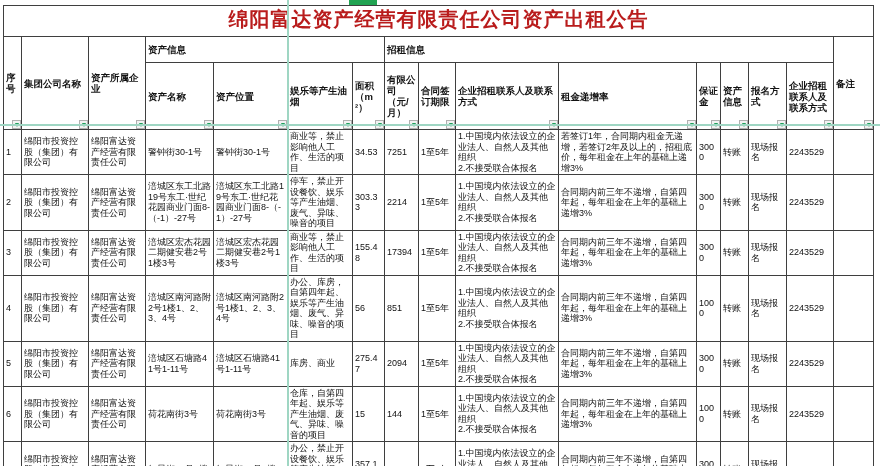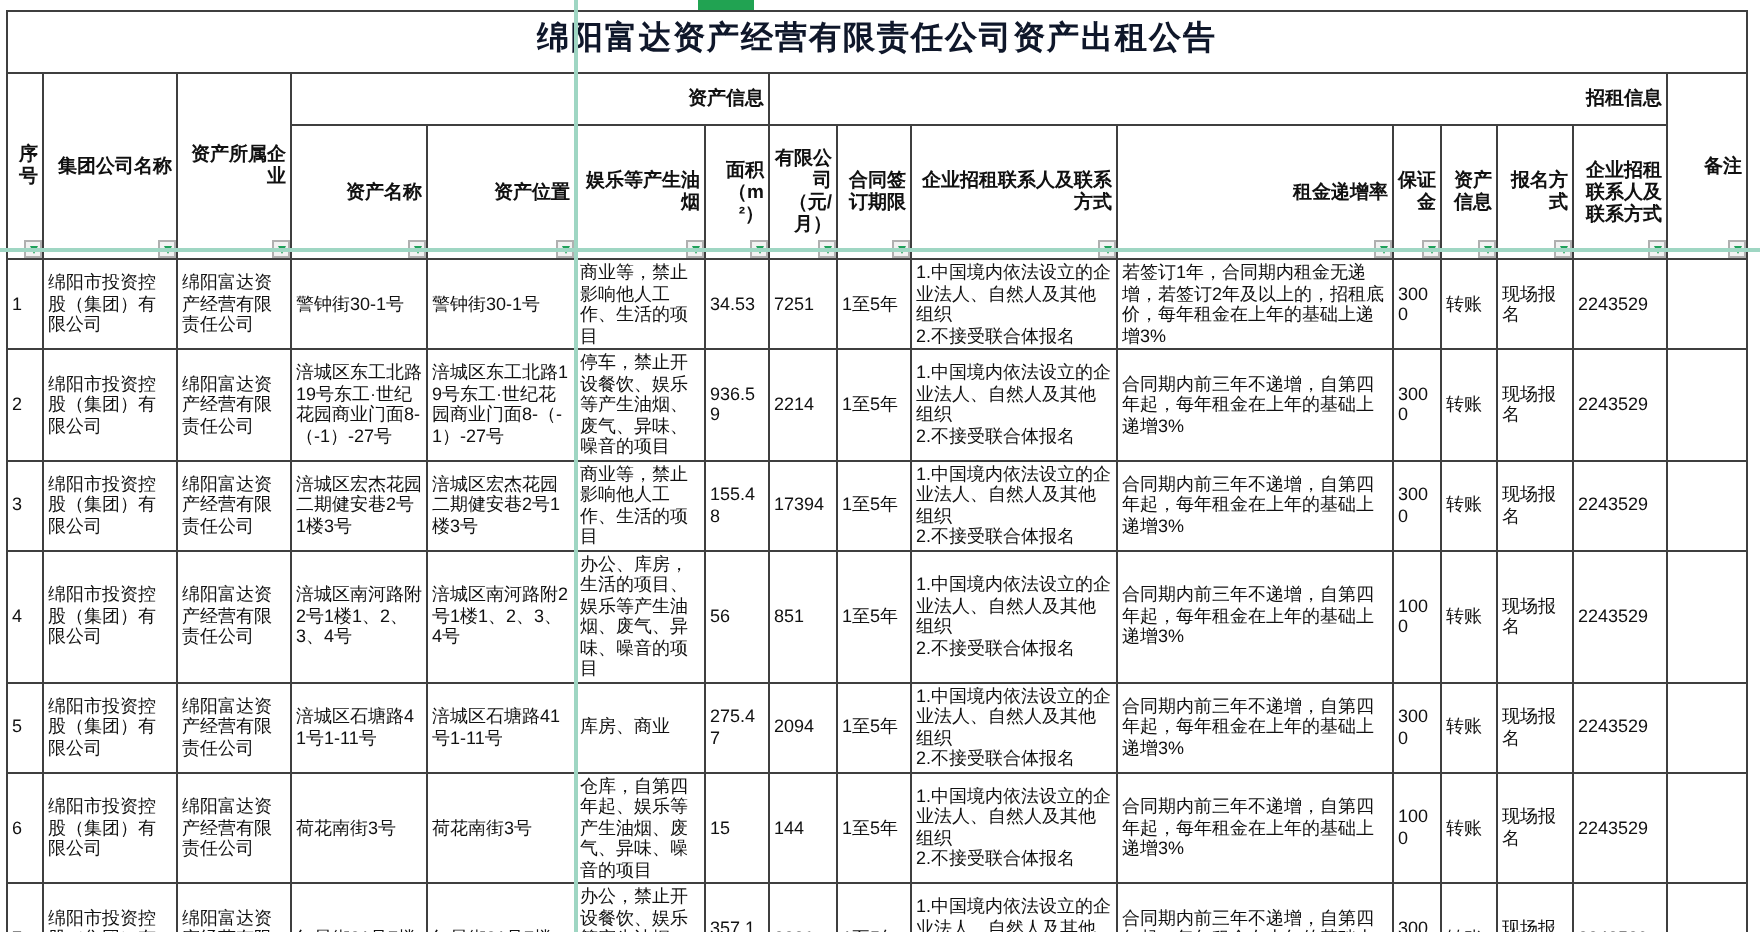--- a/index.html
+++ b/index.html
@@ -1,23 +1,23 @@
 <!DOCTYPE html>
 <html><head>
 <meta charset="utf-8">
 <style>
   html,body{margin:0;padding:0;background:#ddd;}
   .screen{position:relative;width:880px;height:466px;background:#fff;overflow:hidden;
           font-family:"Liberation Sans","DejaVu Sans",sans-serif;}
   table.sheet{position:absolute;left:3px;top:5px;width:870px;border-collapse:collapse;table-layout:fixed;background:#fff;}
   .sheet td,.sheet th{border:1px solid #3f3f3f;padding:1px 2px;vertical-align:middle;overflow:hidden;color:#111;}
-  .sheet th{font-size:9.5px;font-weight:bold;text-align:right;position:relative;line-height:11px;word-break:break-all;}
+  .sheet th{font-size:9.5px;font-weight:bold;text-align:left;position:relative;line-height:11px;word-break:break-all;}
   .sheet td{font-size:9px;text-align:left;line-height:10.5px;white-space:pre-line;word-break:break-all;}
   tr.title-row td{text-align:center;border:1px solid #3f3f3f;height:28px;white-space:nowrap;}
-  .title-text{color:#0f172a;font-size:16px;font-weight:bold;letter-spacing:1px;margin-top:32px;}
+  .title-text{color:#b91c1c;font-size:20px;font-weight:bold;letter-spacing:1px;margin-top:32px;}
   tr.h-group{height:26px;}
   tr.h-leaf th{height:64px;}
   tbody tr{height:38px;}
   
   .w-seq{width:18px}.w-group{width:67px}.w-owner{width:57px}.w-name{width:68px}
   .w-loc{width:74px}.w-biz{width:65px}.w-area{width:32px}.w-price{width:34px}
   .w-term{width:37px}.w-cond{width:103px}.w-inc{width:138px}.w-dep{width:24px}
   .w-trade{width:28px}.w-signup{width:38px}.w-contact{width:47px}.w-remark{width:40px}
   
   .filter-btn{position:absolute;right:0;bottom:0;width:9px;height:9px;background:#f2f2f2;
@@ -133,21 +133,21 @@
           <td>2243529</td>
           <td></td>
         </tr>
         <tr>
           <td>2</td>
           <td>绵阳市投资控股（集团）有限公司</td>
           <td>绵阳富达资产经营有限责任公司</td>
           <td>涪城区东工北路19号东工·世纪花园商业门面8-（-1）-27号</td>
           <td>涪城区东工北路19号东工·世纪花园商业门面8-（-1）-27号</td>
           <td>停车，禁止开设餐饮、娱乐等产生油烟、废气、异味、噪音的项目</td>
-          <td>936.59</td>
+          <td>303.33</td>
           <td>2214</td>
           <td>1至5年</td>
           <td>1.中国境内依法设立的企业法人、自然人及其他组织
 2.不接受联合体报名</td>
           <td>合同期内前三年不递增，自第四年起，每年租金在上年的基础上递增3%</td>
           <td>3000</td>
           <td>转账</td>
           <td>现场报名</td>
           <td>2243529</td>
           <td></td>
@@ -170,21 +170,21 @@
           <td>现场报名</td>
           <td>2243529</td>
           <td></td>
         </tr>
         <tr>
           <td>4</td>
           <td>绵阳市投资控股（集团）有限公司</td>
           <td>绵阳富达资产经营有限责任公司</td>
           <td>涪城区南河路附2号1楼1、2、3、4号</td>
           <td>涪城区南河路附2号1楼1、2、3、4号</td>
-          <td>办公、库房，生活的项目、娱乐等产生油烟、废气、异味、噪音的项目</td>
+          <td>办公、库房，自第四年起、娱乐等产生油烟、废气、异味、噪音的项目</td>
           <td>56</td>
           <td>851</td>
           <td>1至5年</td>
           <td>1.中国境内依法设立的企业法人、自然人及其他组织
 2.不接受联合体报名</td>
           <td>合同期内前三年不递增，自第四年起，每年租金在上年的基础上递增3%</td>
           <td>1000</td>
           <td>转账</td>
           <td>现场报名</td>
           <td>2243529</td>

